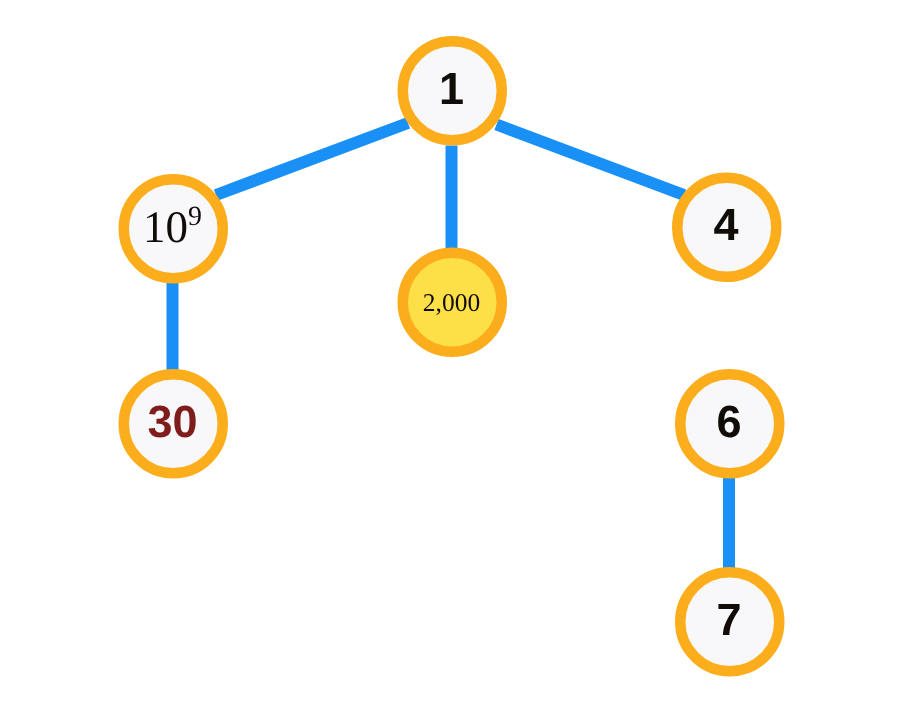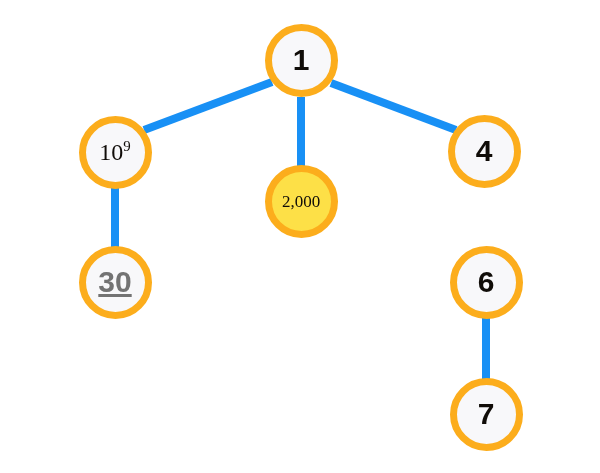--- a/index.html
+++ b/index.html
@@ -52,21 +52,21 @@
   
   .label-sans {
     font-family: "Liberation Sans", sans-serif;
     font-weight: bold;
     font-size: 30px;
   }
   
   .label-serif {
     font-family: "Liberation Serif", serif;
     font-weight: normal;
-    font-size: 24px;
+    font-size: 30px;
   }
   .label-serif-small {
     font-family: "Liberation Serif", serif;
     font-weight: normal;
     font-size: 17px;
   }
   .sup {
     font-size: 0.62em;
     vertical-align: super;
     line-height: 0;
@@ -92,21 +92,21 @@
       <div class="node" style="left: 78.5px; top: 115.5px; width: 73px; height: 73px; background: rgb(248, 248, 250); border: 7px solid rgb(252, 173, 28);">
         <span class="node-label label-serif" style="color: rgb(16, 12, 8);"><span>10</span><span class="sup">9</span></span>
       </div>
       <div class="node" style="left: 264.5px; top: 164.5px; width: 73px; height: 73px; background: #fde047; border: 7px solid rgb(252, 173, 28);">
         <span class="node-label label-serif-small" style="color: rgb(16, 12, 8);">2,000</span>
       </div>
       <div class="node" style="left: 447.5px; top: 114.5px; width: 73px; height: 73px; background: rgb(248, 248, 250); border: 7px solid rgb(252, 173, 28);">
         <span class="node-label label-sans" style="color: rgb(16, 12, 8);">4</span>
       </div>
       <div class="node" style="left: 78.5px; top: 245.5px; width: 73px; height: 73px; background: rgb(248, 248, 250); border: 7px solid rgb(252, 173, 28);">
-        <span class="node-label label-sans" style="color: #737373; text-decoration: underline;">30</span>
+        <span class="node-label label-sans" style="color: #7f1d1d;">30</span>
       </div>
       <div class="node" style="left: 449.5px; top: 245.5px; width: 73px; height: 73px; background: rgb(248, 248, 250); border: 7px solid rgb(252, 173, 28);">
         <span class="node-label label-sans" style="color: rgb(16, 12, 8);">6</span>
       </div>
       <div class="node" style="left: 449.5px; top: 377.5px; width: 73px; height: 73px; background: rgb(248, 248, 250); border: 7px solid rgb(252, 173, 28);">
         <span class="node-label label-sans" style="color: rgb(16, 12, 8);">7</span>
       </div>
     </div>
 
 </div>

